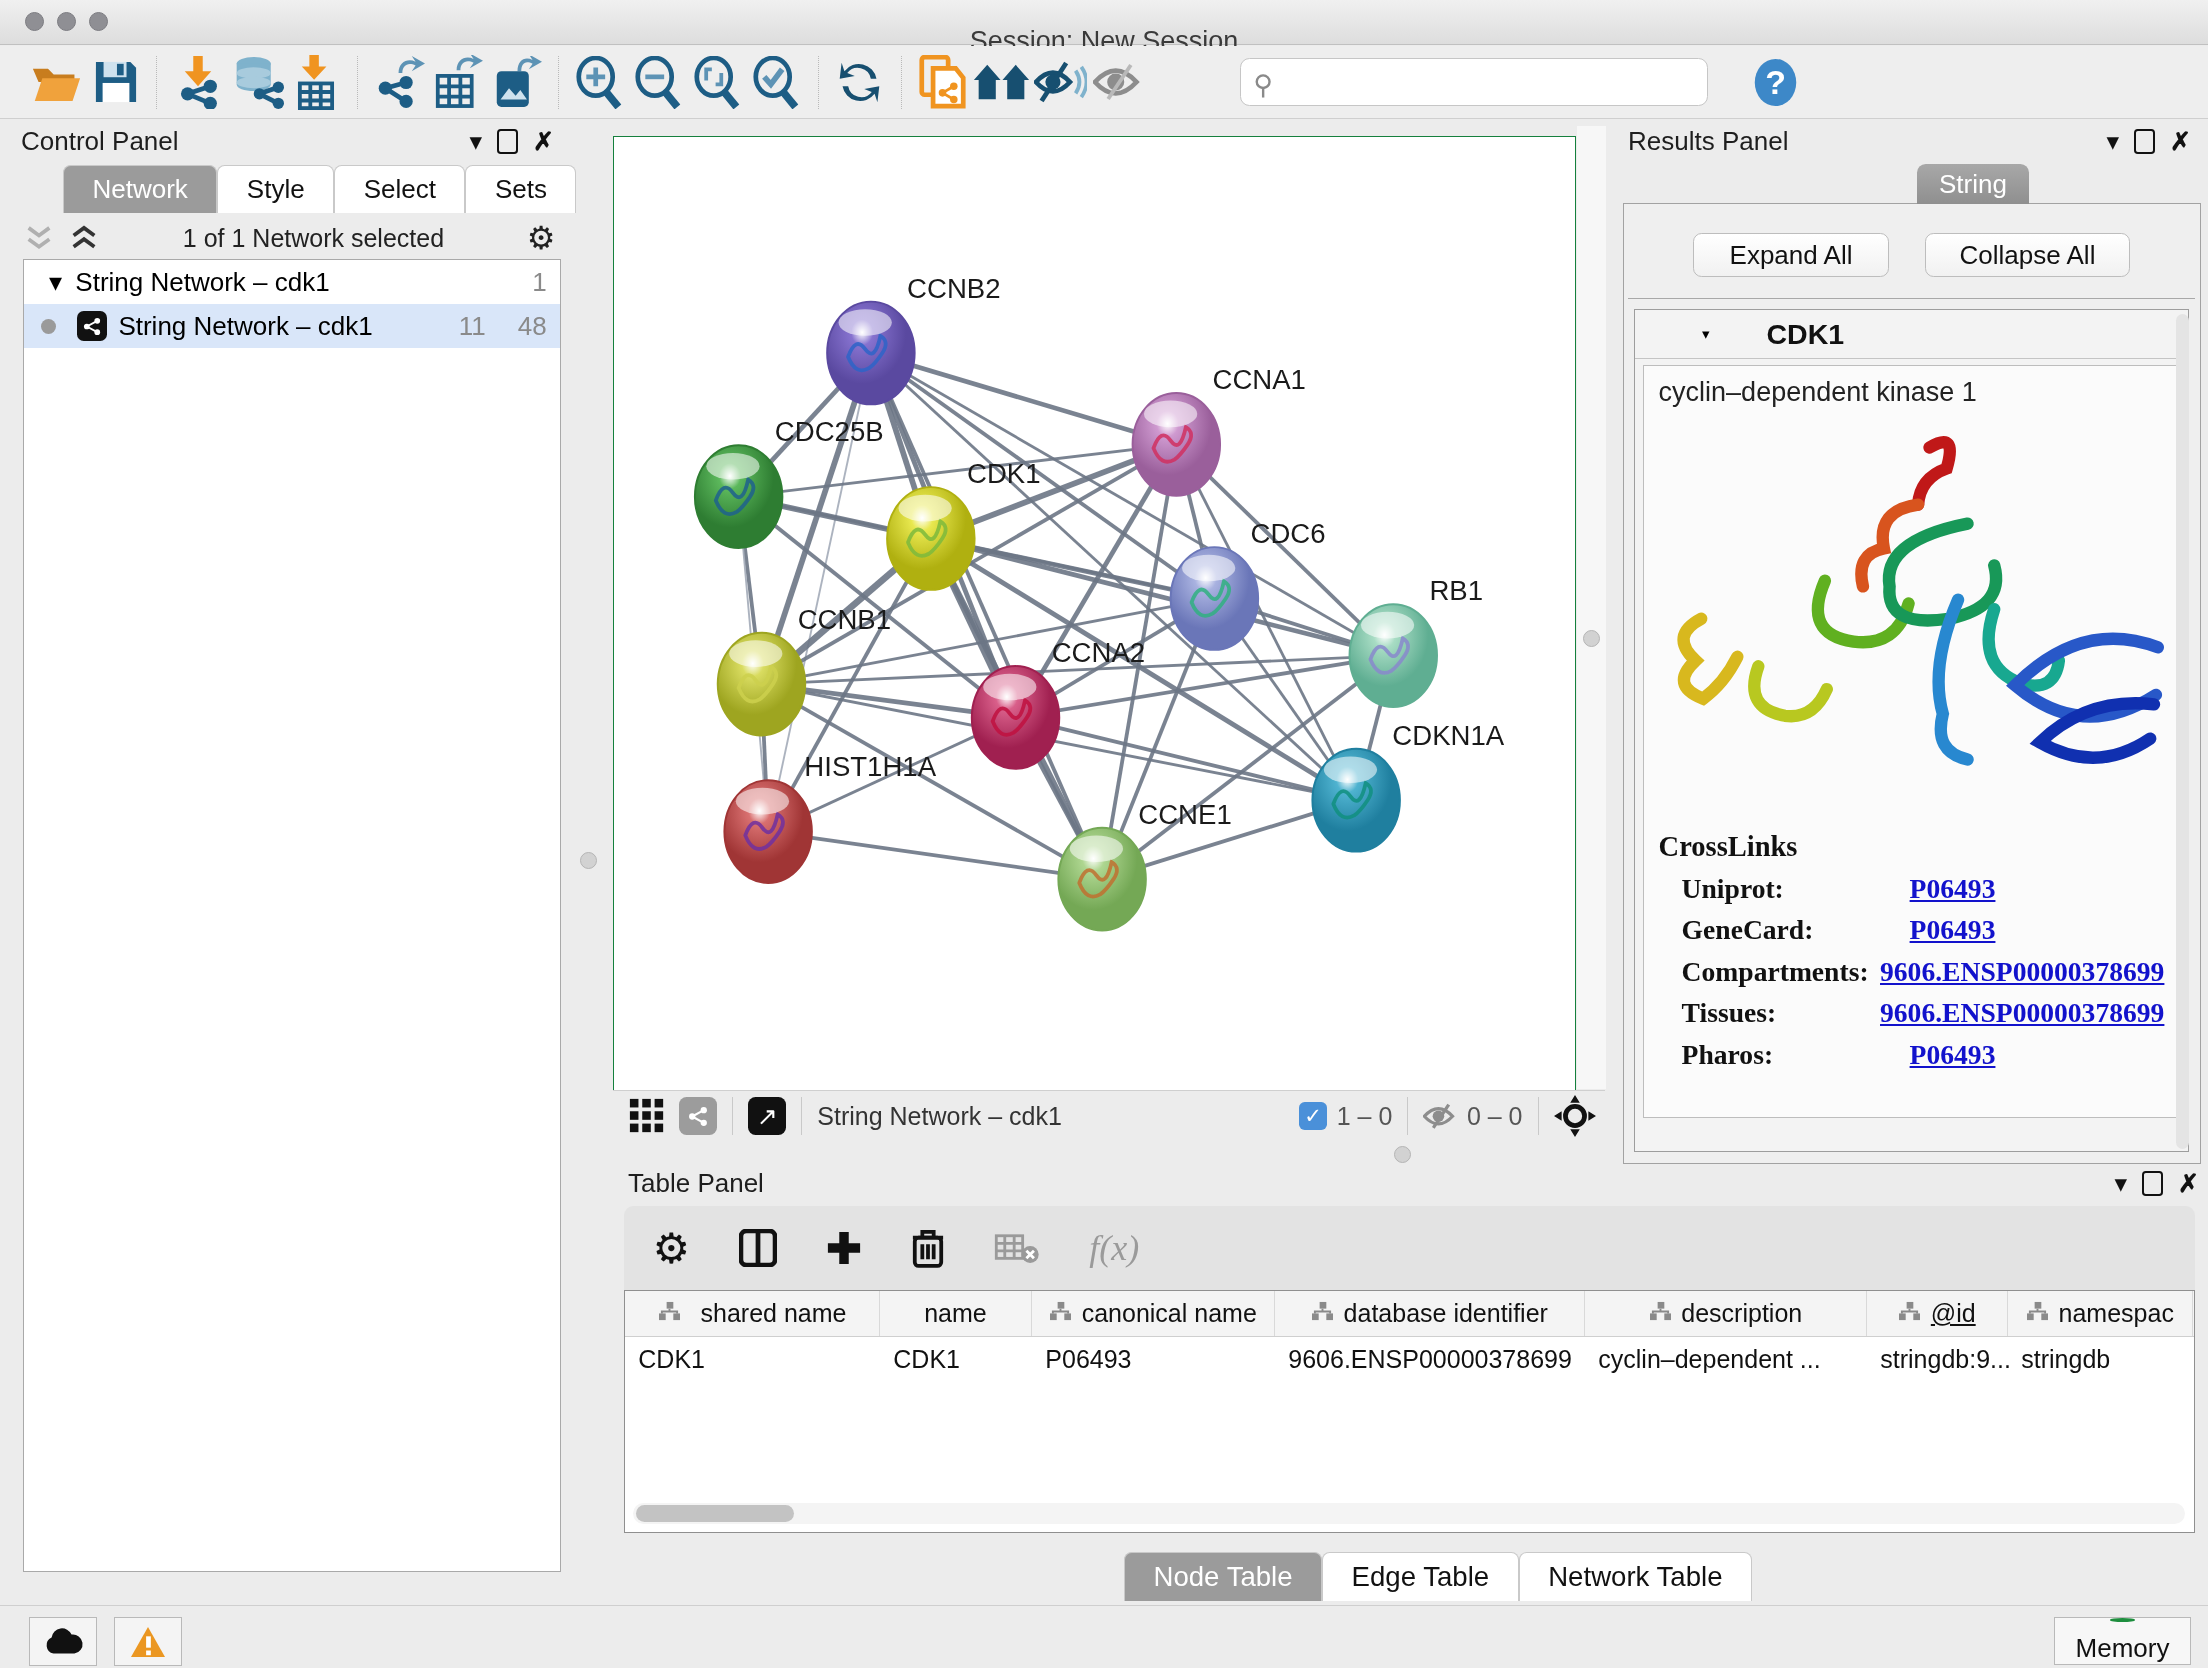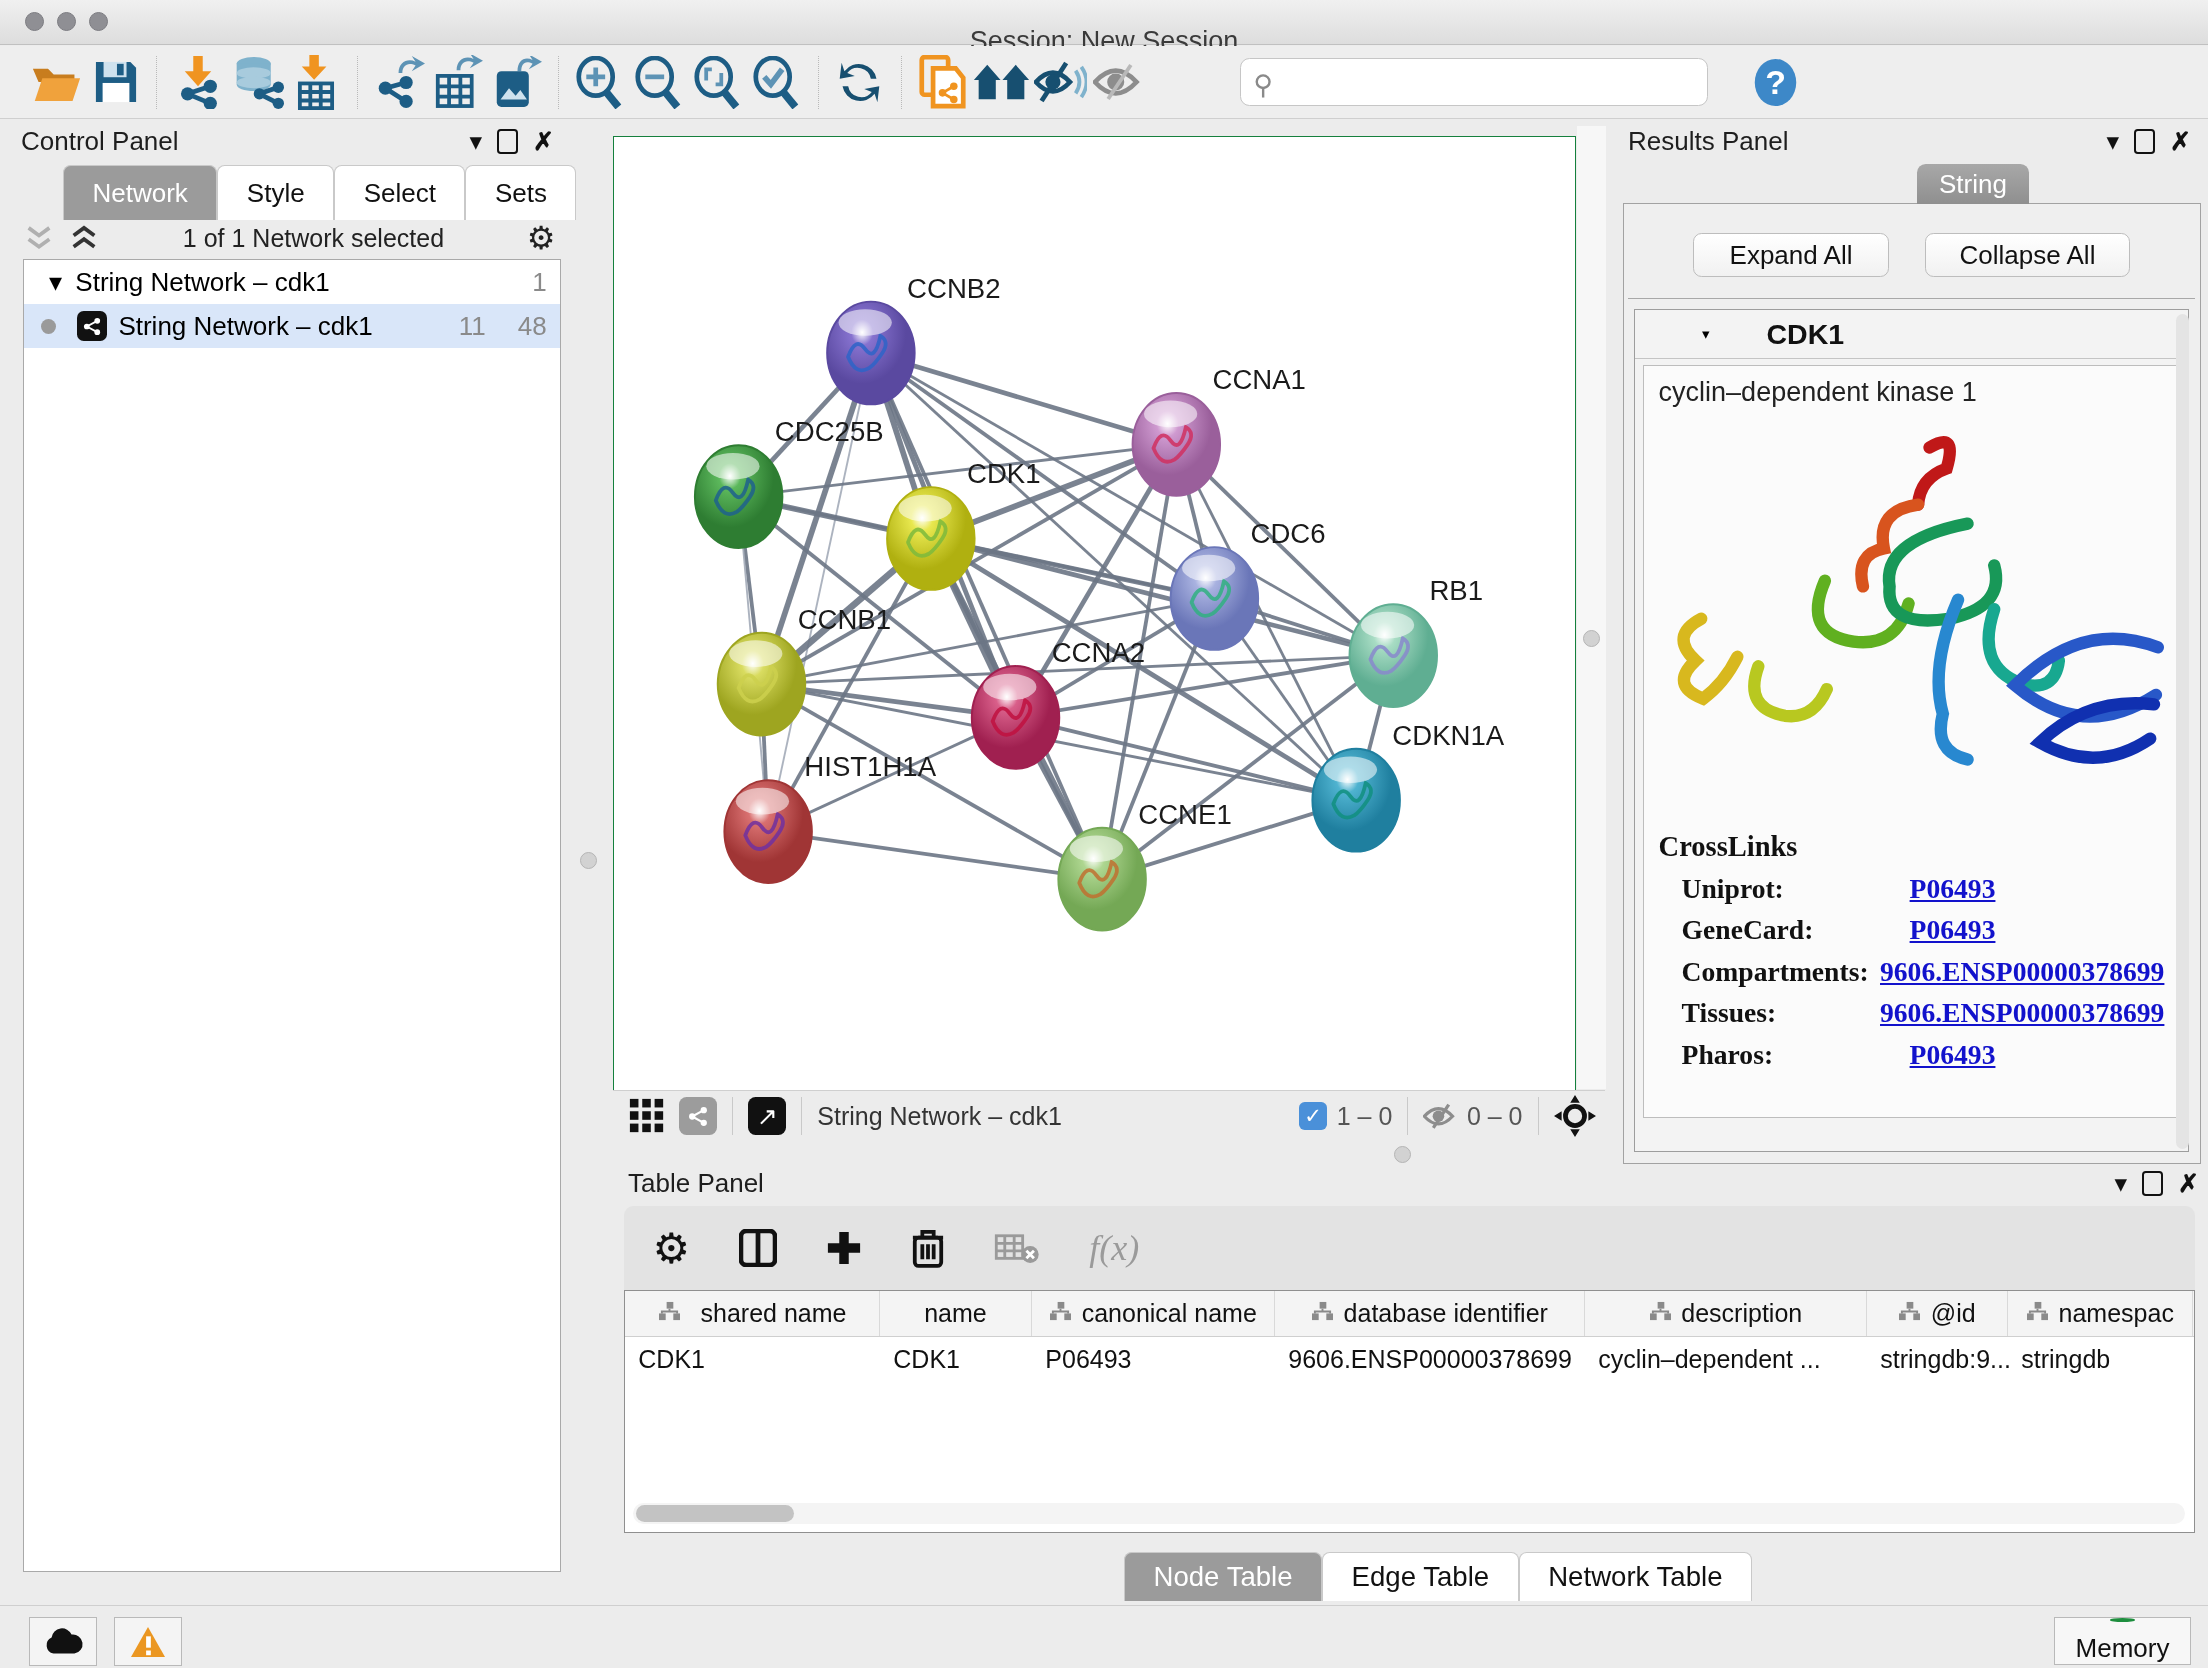--- a/index.html
+++ b/index.html
@@ -20,21 +20,21 @@
   .tb-sep { width:1px; height:53px; border-left:1.9px dotted #b9b9b9; margin:0 11.4px; flex:0 0 auto; }
   #search-wrap { position:relative; margin-left:91px; flex:0 0 auto; }
   #search-input { width:468px; height:48px; border:1px solid #c6c6c6; border-radius:9.5px;
     background:#ffffff; font-size:25px; padding-left:49px; color:#333; outline:none; }
   #search-icon { position:absolute; left:13.3px; top:10.5px; color:#8a8a8a; font-size:27px; }
 
   
   .panel-title { font-size:26px; color:#1e1e1e; }
   .panel-ctrls { display:flex; gap:15px; align-items:center; font-size:25px; color:#111; }
   .float-box { width:21px; height:25px; border:2.9px solid #111; border-radius:3.8px; }
-  .tab { height:55px; display:inline-flex; align-items:center; justify-content:center;
+  .tab { height:48px; display:inline-flex; align-items:center; justify-content:center;
     padding:0 28.5px; background:#ffffff; border:1px solid #c9c9c9; border-bottom:none;
     font-size:26px; color:#111; border-radius:7.6px 7.6px 0 0; }
   .tab.sel { background:#9b9b9b; color:#ffffff; }
 
   
   #control-panel-header { left:21px; top:126px; width:533px; display:flex; justify-content:space-between; align-items:center; }
   #cp-tabs { left:63px; top:165px; }
   #cp-toolbar { left:23px; top:217px; width:538px; height:42px; display:flex; align-items:center; font-size:25px; color:#222; }
   #cp-tree { left:23px; top:259px; width:538px; height:1313px; background:#fff; border:1px solid #a9a9a9; font-size:26px; }
   .tree-row { height:44px; display:flex; align-items:center; }
@@ -680,21 +680,21 @@
         <span><svg width="23" height="21" viewBox="0 0 24 22">
             <g fill="#8a8a8a">
               <rect x="9" y="1" width="7" height="7"></rect>
               <rect x="1" y="13" width="7" height="7"></rect>
               <rect x="16" y="13" width="7" height="7"></rect>
               <path d="M12 8 v3 M4 13 v-2 h16 v2" stroke="#8a8a8a" stroke-width="2" fill="none"></path>
             </g>
           </svg></span>
         <span>description</span>
       </div>
-      <div class="nt-col" style="width: 141px;">
+      <div class="nt-col" style="width: 141px; text-decoration: underline;">
         <span><svg width="23" height="21" viewBox="0 0 24 22">
             <g fill="#8a8a8a">
               <rect x="9" y="1" width="7" height="7"></rect>
               <rect x="1" y="13" width="7" height="7"></rect>
               <rect x="16" y="13" width="7" height="7"></rect>
               <path d="M12 8 v3 M4 13 v-2 h16 v2" stroke="#8a8a8a" stroke-width="2" fill="none"></path>
             </g>
           </svg></span>
         <span>@id</span>
       </div>

